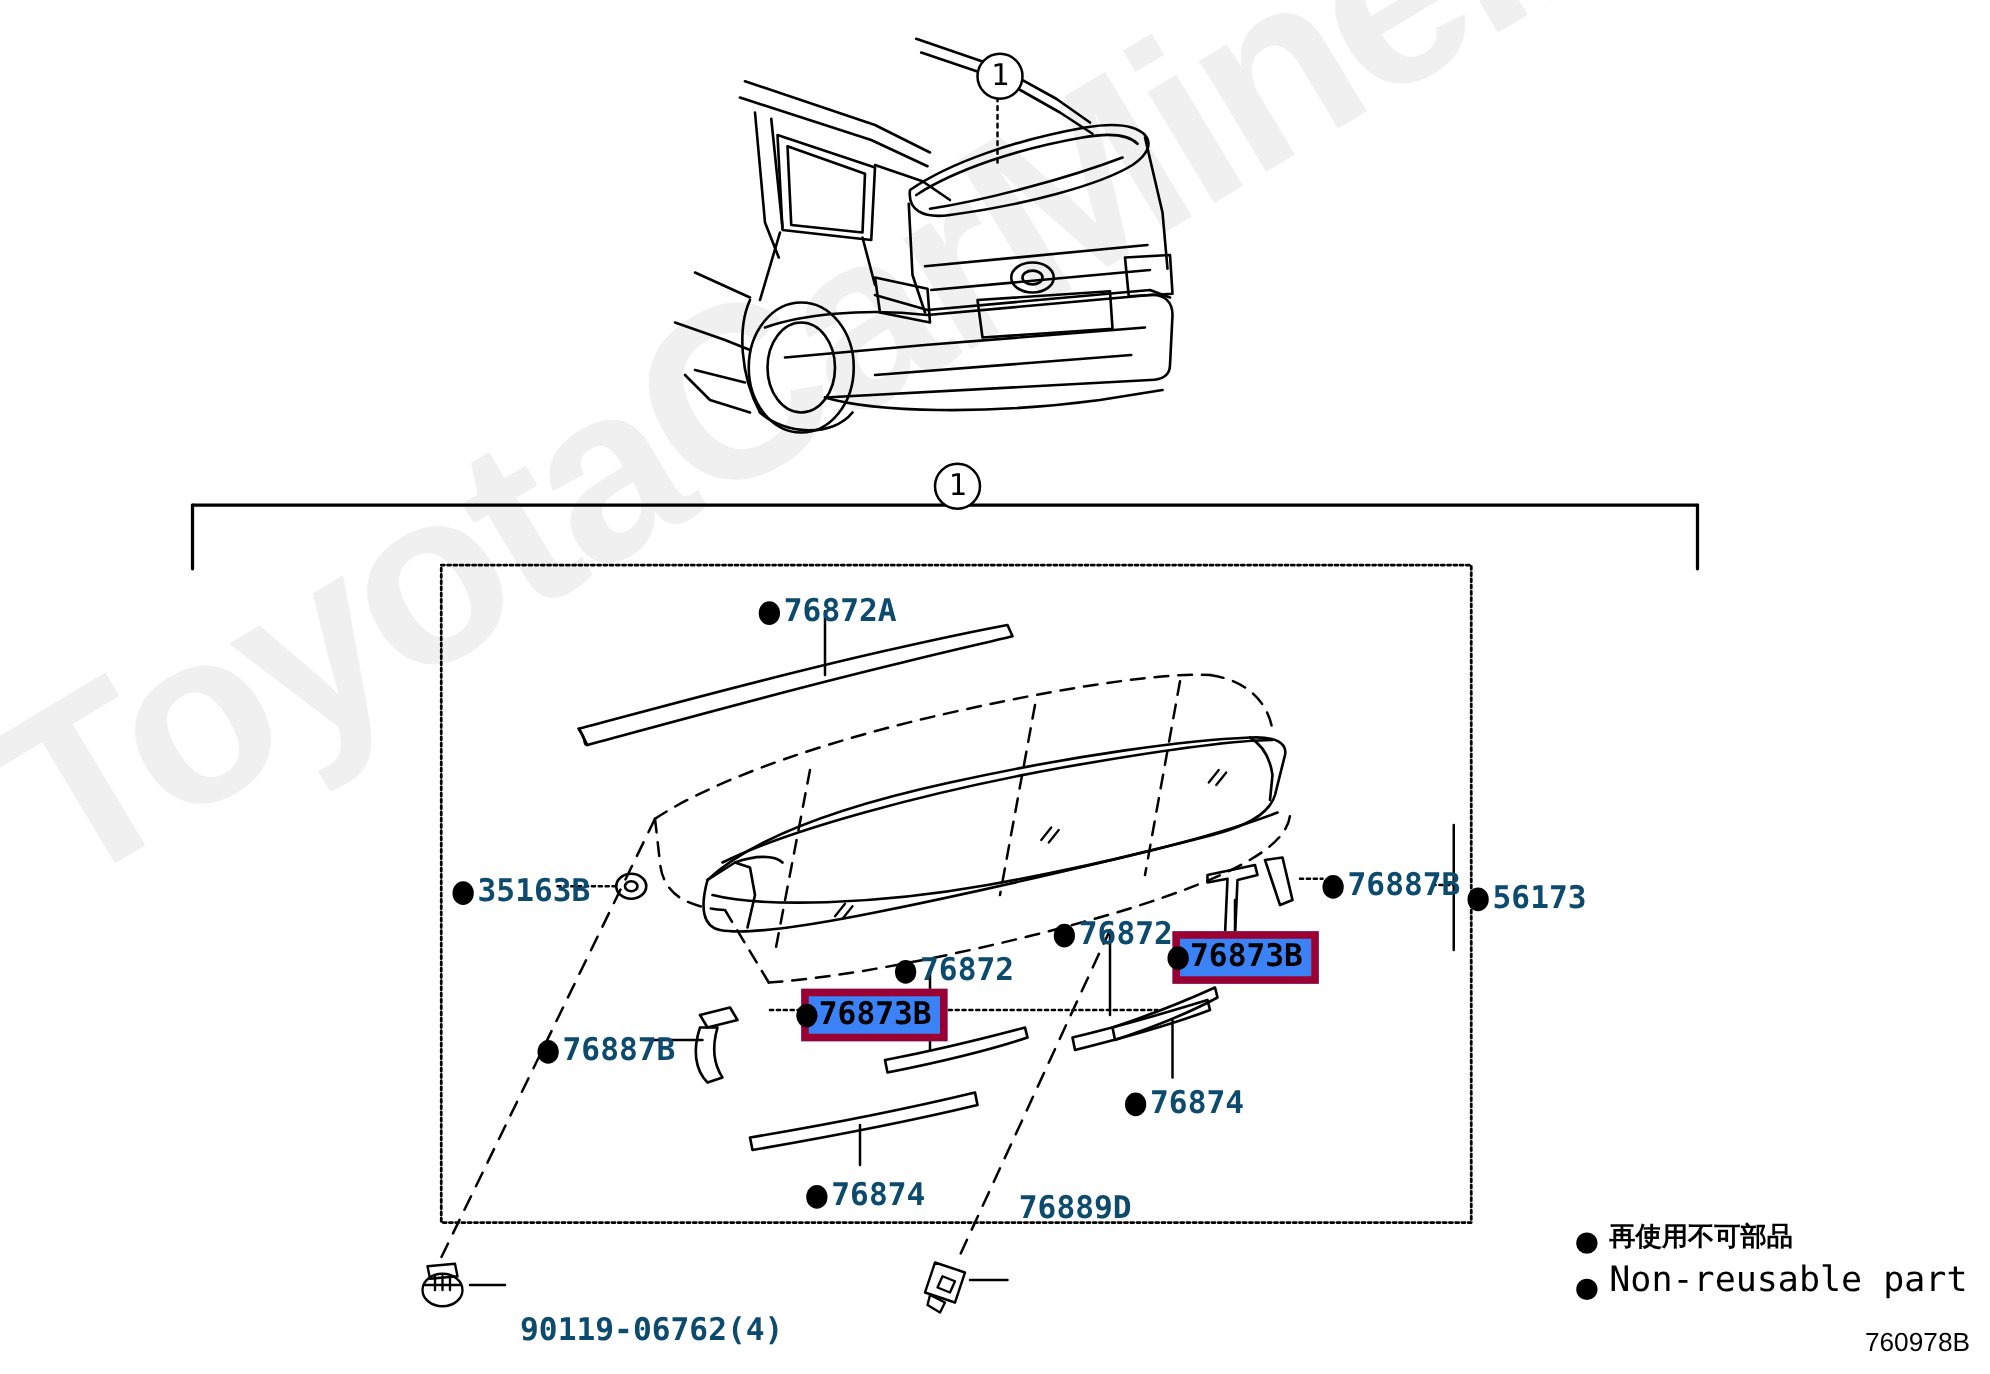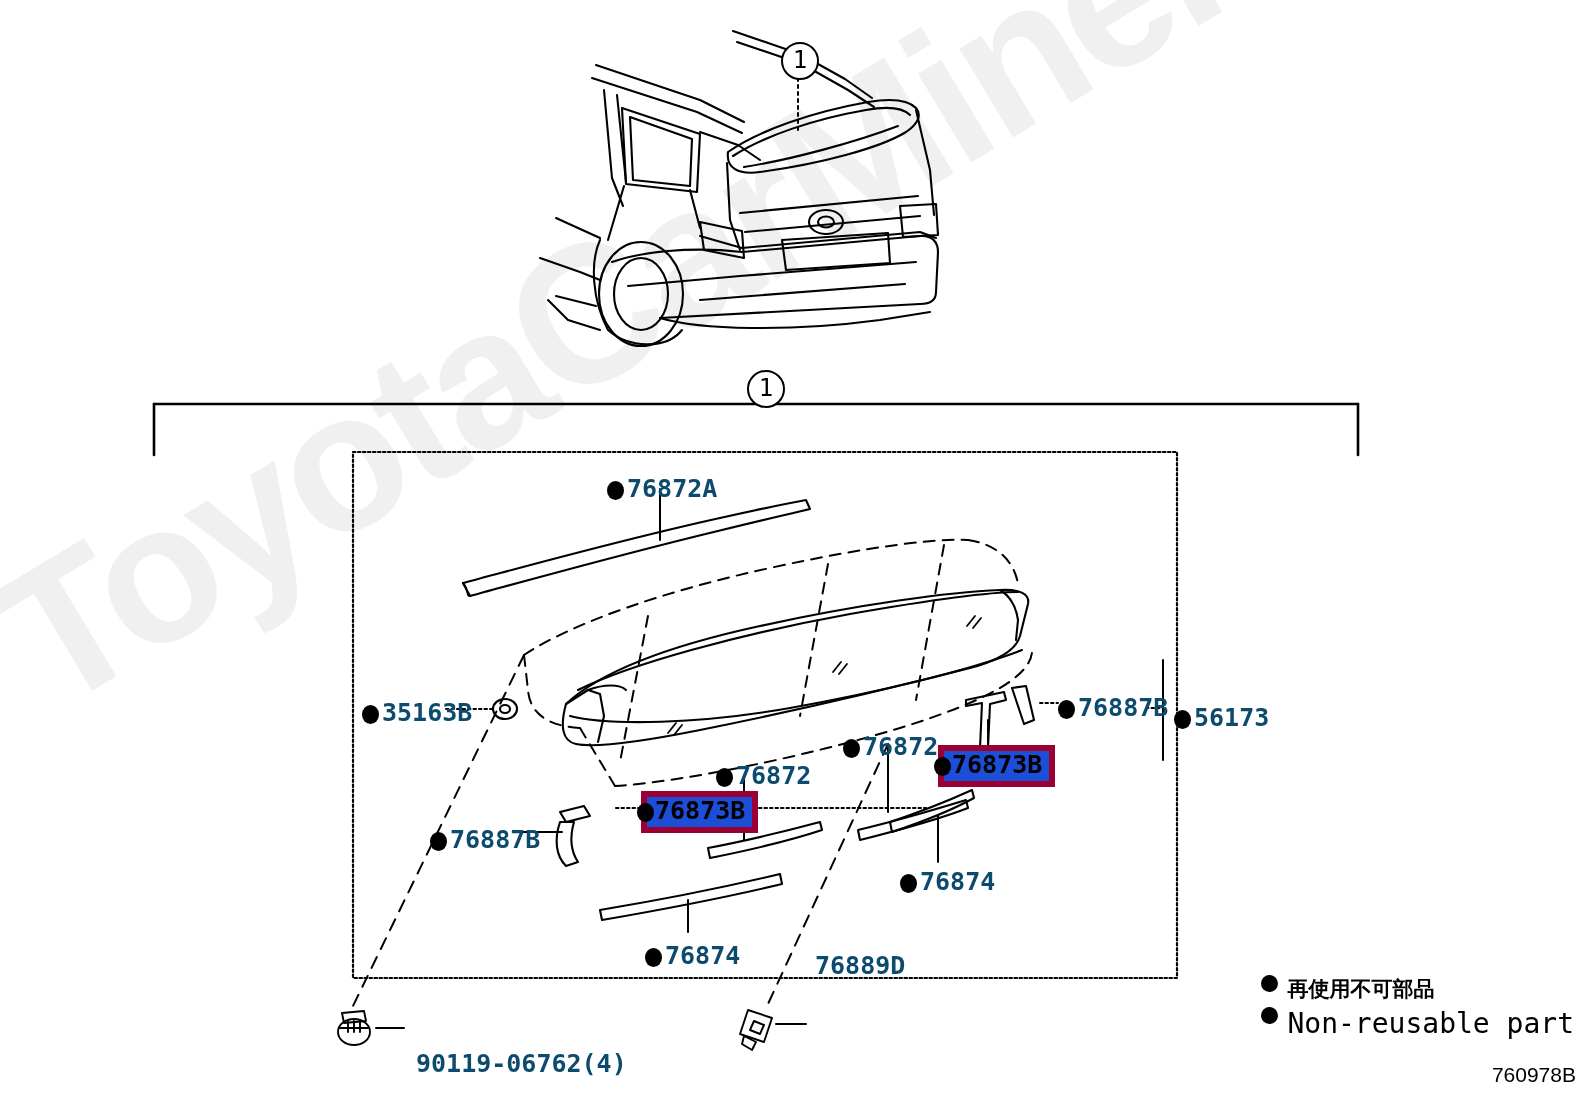--- a/index.html
+++ b/index.html
@@ -21,30 +21,30 @@
   .lbl{position:absolute;z-index:3;white-space:nowrap;
        font-family:"DejaVu Sans Mono","Liberation Mono",monospace;
        font-size:25px;font-weight:bold;letter-spacing:0px;color:#0c4a6e;line-height:1;}
 
   
   .dot{display:inline-block;width:17px;height:19px;border-radius:50%;
        background:#000;vertical-align:-3px;margin-right:3px;}
 
   
   .hl{position:absolute;z-index:4;
-      border:6px solid #9b0033;background:#1d4ed8;
+      border:6px solid #9b0033;background:#3b82f6;
       padding:1px 7px 3px 2px;
       font-family:"DejaVu Sans Mono","Liberation Mono",monospace;
       font-size:25px;font-weight:bold;color:#000;line-height:1.05;
       white-space:nowrap;}
   .hl .dot{margin-left:-12px;margin-right:1px;}
 
   
   #legend{position:absolute;right:18px;bottom:55px;z-index:3;text-align:left;}
-  #legend div{display:flex;align-items:flex-start;margin-bottom:4px;}
+  #legend div{display:flex;align-items:flex-end;margin-bottom:4px;}
   #legend .ldot{width:17px;height:17px;border-radius:50%;background:#000;
                 margin-right:9px;flex:0 0 auto;}
   .lg-jp{font-family:"DejaVu Sans",sans-serif;font-size:21px;font-weight:bold;}
   .lg-en{font-family:"DejaVu Sans Mono","Liberation Mono",monospace;font-size:28px;}
 
   #diagcode{position:absolute;right:16px;bottom:12px;z-index:3;
             font-family:Liberation Sans, sans-serif;
             font-size:21px;letter-spacing:0px;}
 
   

